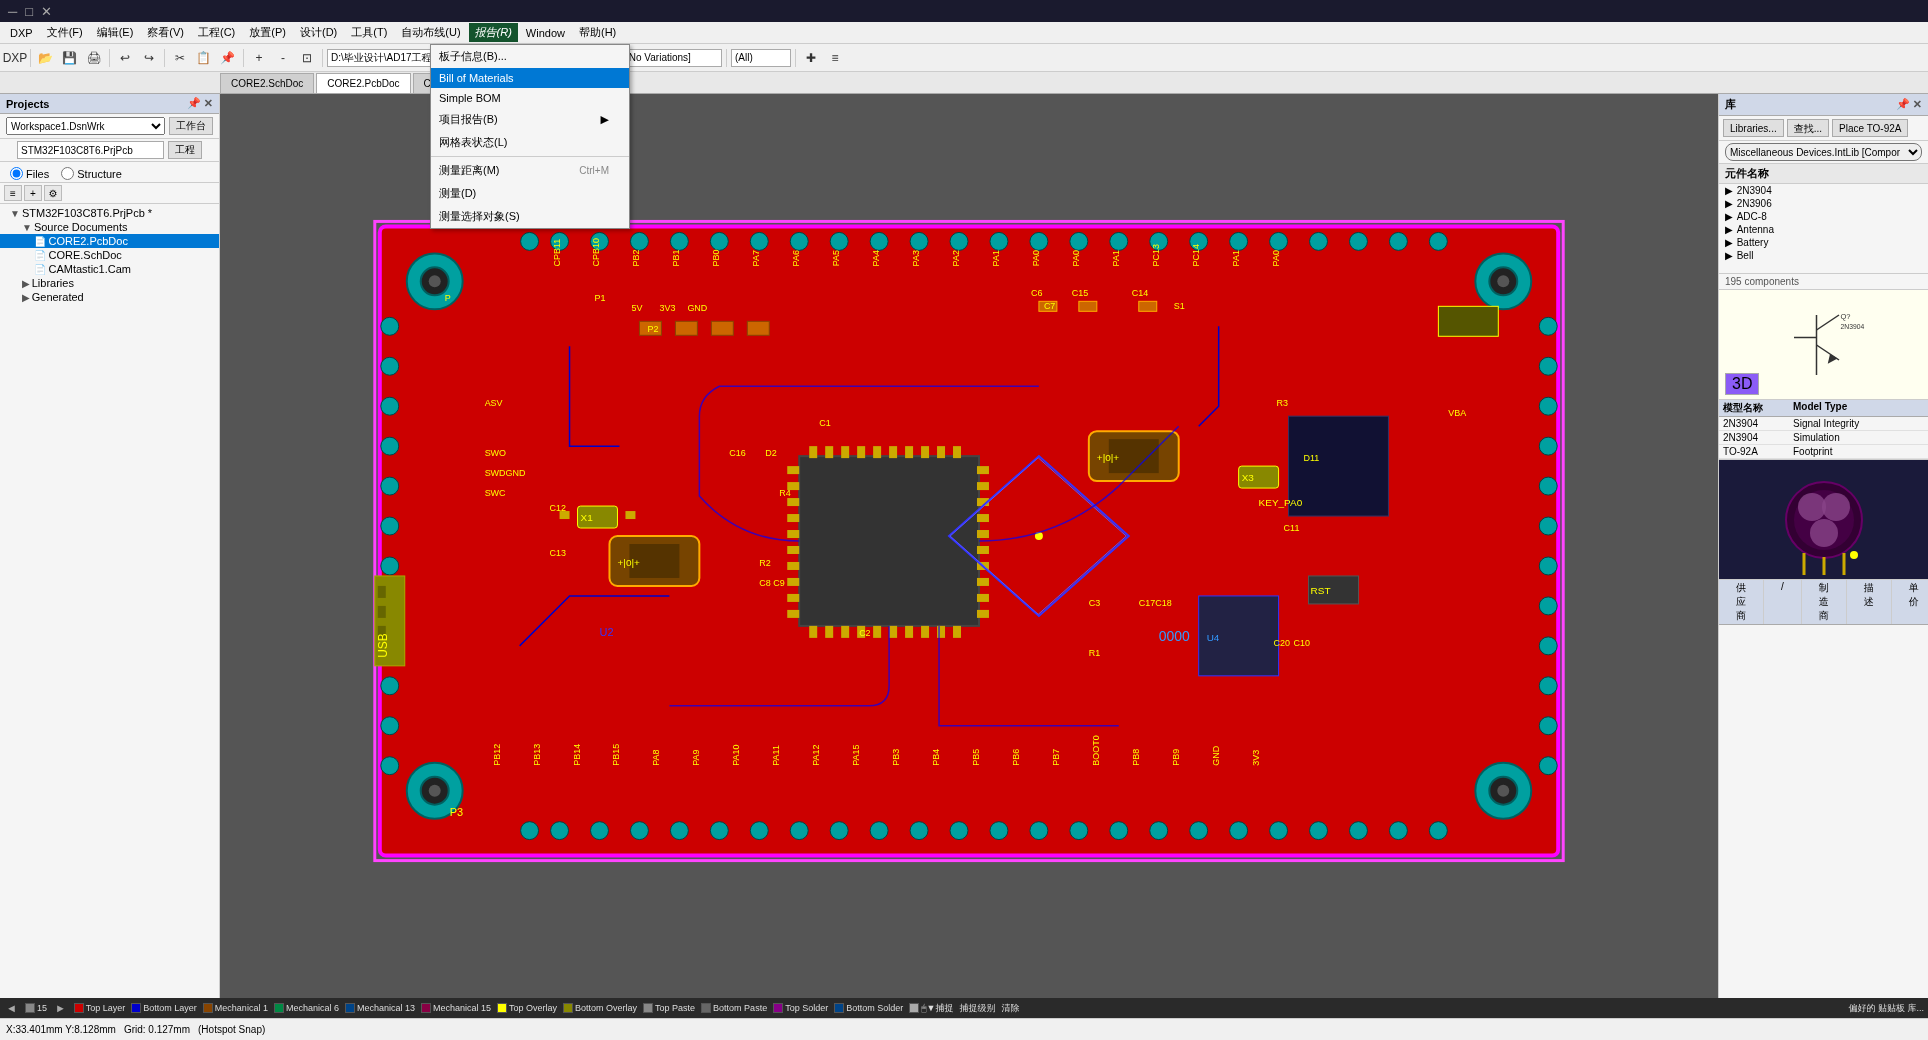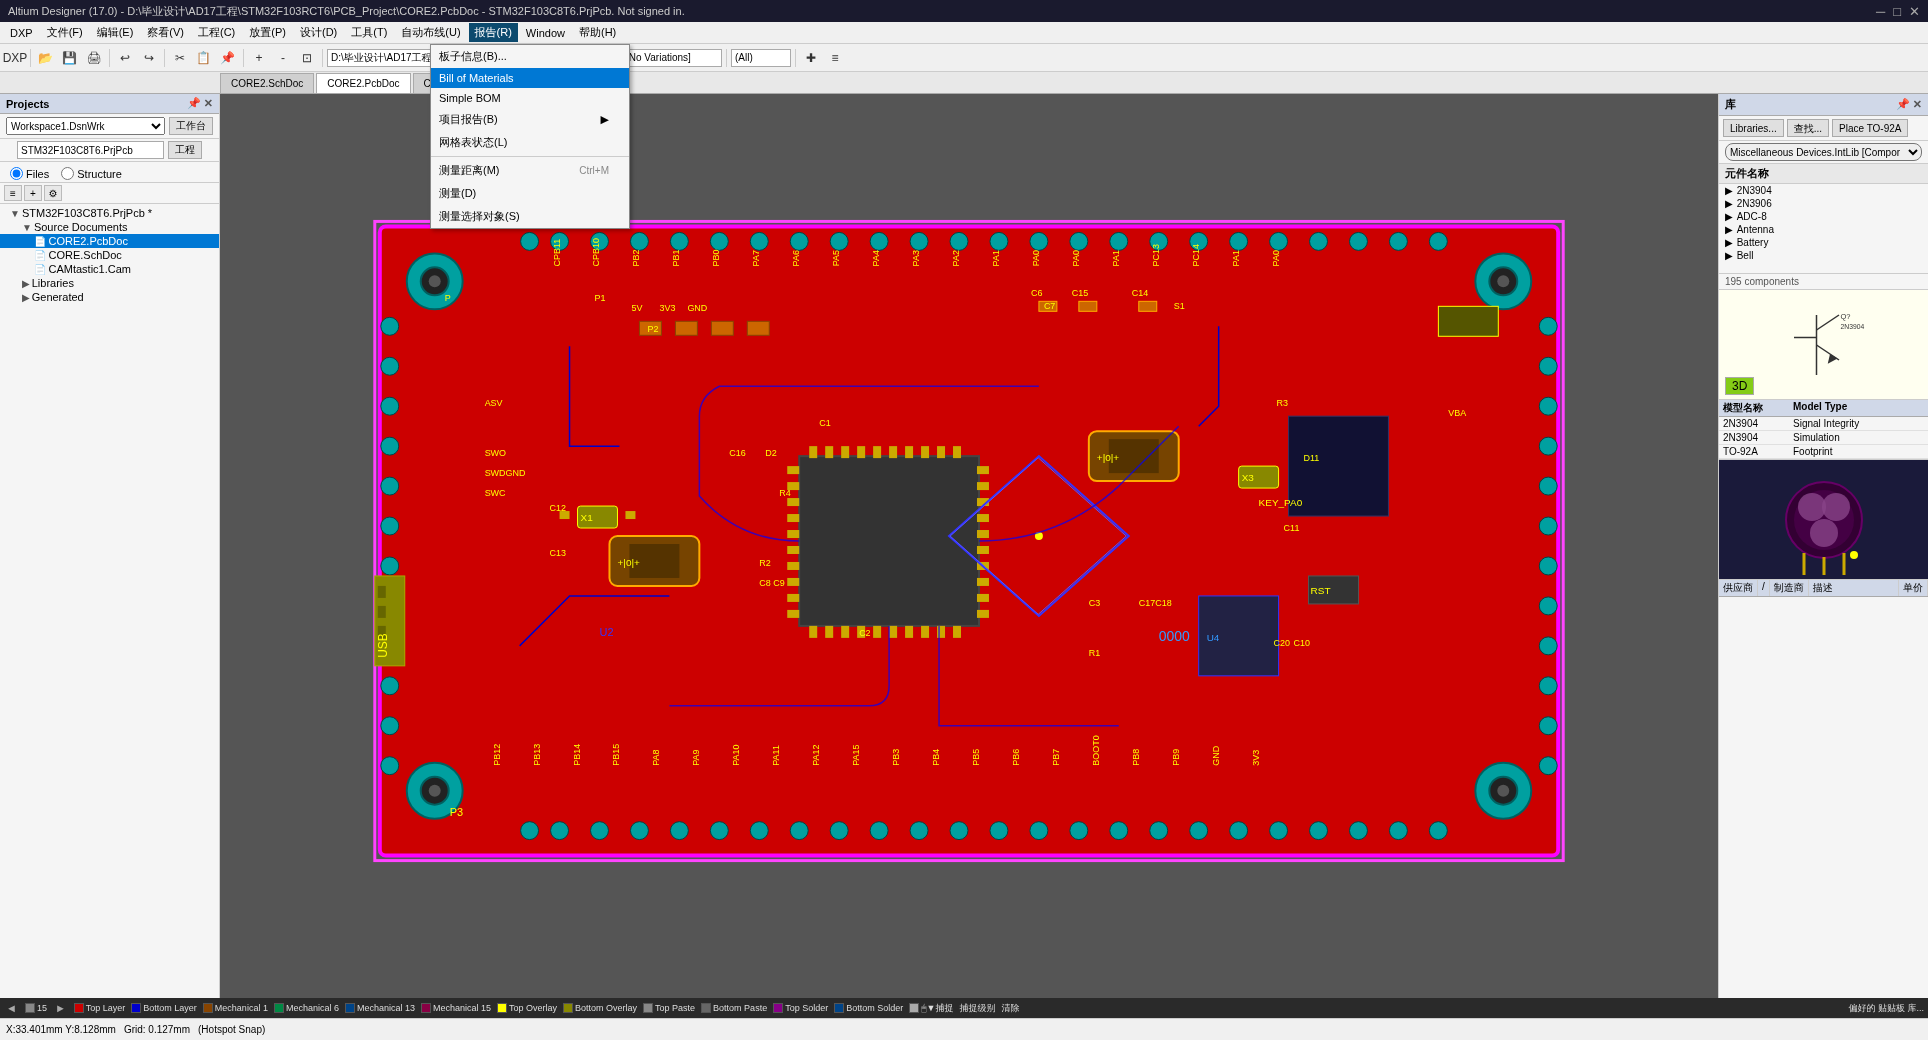--- a/index.html
+++ b/index.html
@@ -275,24 +275,24 @@
     #component-preview {
       height: 110px;
       background: #fffff0;
       border-bottom: 1px solid #ccc;
       display: flex; align-items: center; justify-content: center;
       position: relative;
     }
     #comp-3d-btn {
       position: absolute;
       bottom: 4px; left: 6px;
-      background: #84cc16;
+      background: #8b5cf6;
       border: 1px solid #aaa;
       padding: 1px 6px;
-      font-size: 12px;
+      font-size: 16px;
       cursor: pointer;
     }
     #model-table {
       font-size: 10px;
       border-bottom: 1px solid #ccc;
     }
     .model-table-header {
       display: flex;
       background: #d0d8e8;
       font-weight: bold;
@@ -314,21 +314,21 @@
       border-bottom: 1px solid #ccc;
       display: flex; align-items: center; justify-content: center;
       position: relative;
     }
     #bottom-table-header {
       display: flex;
       background: #d0d8e8;
       font-size: 10px;
       border-bottom: 1px solid #aaa;
     }
-    .bt-col { padding: 1px 4px; border-right: 1px solid #ccc; }
+    .bt-col { padding: 1px 17px; border-right: 1px solid #ccc; }
 
     
     #status-bar {
       background: #f0f0f0;
       height: 22px;
       display: flex;
       align-items: center;
       border-top: 1px solid #ccc;
       font-size: 10px;
       padding: 0 6px;
@@ -352,22 +352,23 @@
     }
     .layer-color-box {
       width: 10px; height: 10px; border: 1px solid #555; flex-shrink: 0;
     }
     .layer-nav-btn {
       color: #aaa; cursor: pointer; font-size: 11px; padding: 0 2px;
     }
 
     
     .active-menu {
-      background: #0c4a6e;
+      background: #14532d;
       color: white;
+      font-style: italic;
     }
 
     
     #pcb-svg {
       width: 100%;
       height: 100%;
     }
 
     .corner-circle {
       fill: #00a0a0;
@@ -377,21 +378,20 @@
     .edge-hole {
       fill: #00a0a0;
       stroke: #004444;
       stroke-width: 1;
     }
   </style>
 </head>
 <body>
 
 <div id="title-bar">
-  <span>Altium Designer (17.0) - D:\毕业设计\AD17工程\STM32F103RCT6\PCB_Project\CORE2.PcbDoc - STM32F103C8T6.PrjPcb. Not signed in.</span>
   <div id="title-bar-controls">
     <span>─</span>
     <span>□</span>
     <span>✕</span>
   </div>
 </div>
 
 <div id="menu-bar">
   <span class="menu-item">DXP</span>
   <span class="menu-item">文件(F)</span>

